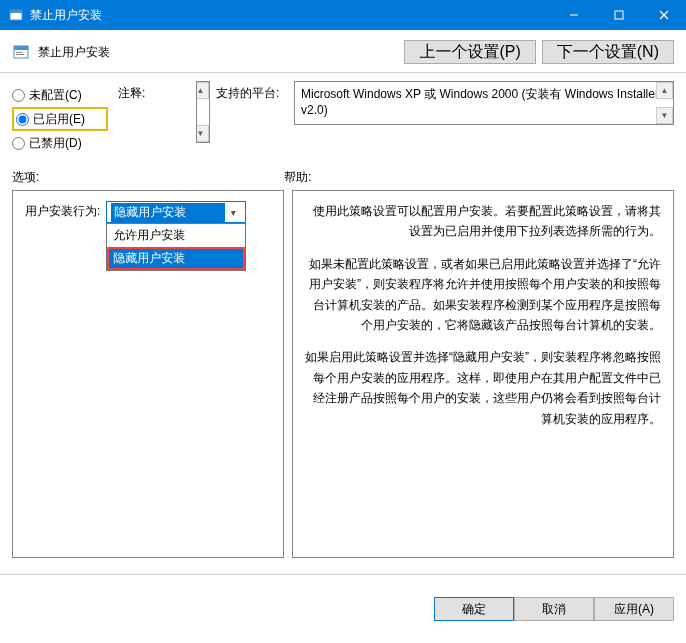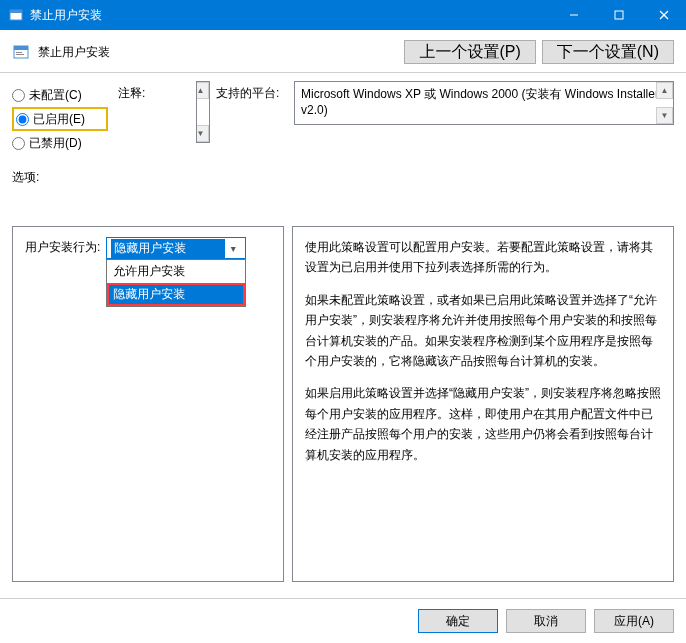--- a/index.html
+++ b/index.html
@@ -27,36 +27,36 @@
 .field-row { display: flex; gap: 8px; }
 .field-label { width: 70px; padding-top: 4px; text-align: left; color: #000; }
 .field-box { flex: 1; border: 1px solid #828790; background: #fff; height: 62px; padding: 4px 6px; font-size: 12px; overflow: auto; position: relative; }
 .field-box.small { height: 44px; }
 
 .labels-row { display: flex; margin-top: 14px; margin-bottom: 4px; }
 .labels-row .col-l { width: 272px; }
 .labels-row .col-r { flex: 1; }
 
 .panels { flex: 1; display: flex; gap: 8px; min-height: 0; }
-.panel { border: 1px solid #828790; background: #fff; padding: 10px 12px; overflow: auto; position: relative; margin-top: 36px; }
+.panel { border: 1px solid #828790; background: #fff; padding: 10px 12px; overflow: auto; position: relative; }
 .panel-left { width: 272px; }
-.panel-right { flex: 1; line-height: 1.7; }
+.panel-right { flex: 1; line-height: 1.7; text-align: right; }
 .panel-right p { margin-bottom: 12px; }
 
 .dropdown-row { display: flex; align-items: flex-start; gap: 6px; }
 .dropdown-label { padding-top: 2px; }
 .dropdown-wrap { position: relative; width: 140px; }
 .combo { width: 140px; height: 22px; border: 1px solid #0078d7; background: #fff; display: flex; align-items: center; padding: 0 4px; font-size: 12px; cursor: pointer; }
 .combo .combo-text { flex: 1; background: #0078d7; color: #fff; padding: 1px 3px; }
 .combo .combo-arrow { width: 16px; text-align: center; color: #555; font-size: 10px; }
 .dropdown-list { position: absolute; top: 22px; left: 0; width: 140px; border: 1px solid #767676; background: #fff; z-index: 5; }
 .dropdown-list .opt { padding: 3px 6px; cursor: pointer; }
 .dropdown-list .opt.selected { background: #0078d7; color: #fff; border: 2px solid #ff3c3c; padding: 1px 4px; }
 
-.footer { border-top: 1px solid #d0d0d0; padding: 10px 12px; display: flex; justify-content: flex-end; gap: 8px; }
+.footer { border-top: 1px solid #d0d0d0; padding: 22px 12px; display: flex; justify-content: flex-end; }
 .footer .btn { height: 24px; width: 80px; border: 1px solid #adadad; background: #e1e1e1; font-size: 12px; cursor: pointer; }
 .footer .btn.primary { border-color: #0078d7; }
 
 .scrollbtn { position: absolute; right: 0; width: 17px; height: 17px; background: #f0f0f0; border: 1px solid #cdcdcd; display: flex; align-items: center; justify-content: center; font-size: 8px; color: #606060; }
 .scrollbtn.up { top: 0; }
 .scrollbtn.down { bottom: 0; }
 </style>
 </head>
 <body>
 
@@ -132,20 +132,21 @@
           <span>Microsoft Windows XP 或 Windows 2000 (安装有 Windows Installer v2.0)</span>
           <div class="scrollbtn up">▲</div>
           <div class="scrollbtn down">▼</div>
         </div>
       </div>
     </div>
   </div>
 
   <div class="labels-row">
     <div class="col-l">选项:</div>
+    <div class="col-r">帮助:</div>
   </div>
 
   <div class="panels">
     <div class="panel panel-left">
       <div class="dropdown-row">
         <div class="dropdown-label">用户安装行为:</div>
         <div class="dropdown-wrap">
           <div class="combo">
             <span class="combo-text">隐藏用户安装</span>
             <span class="combo-arrow">▾</span>

